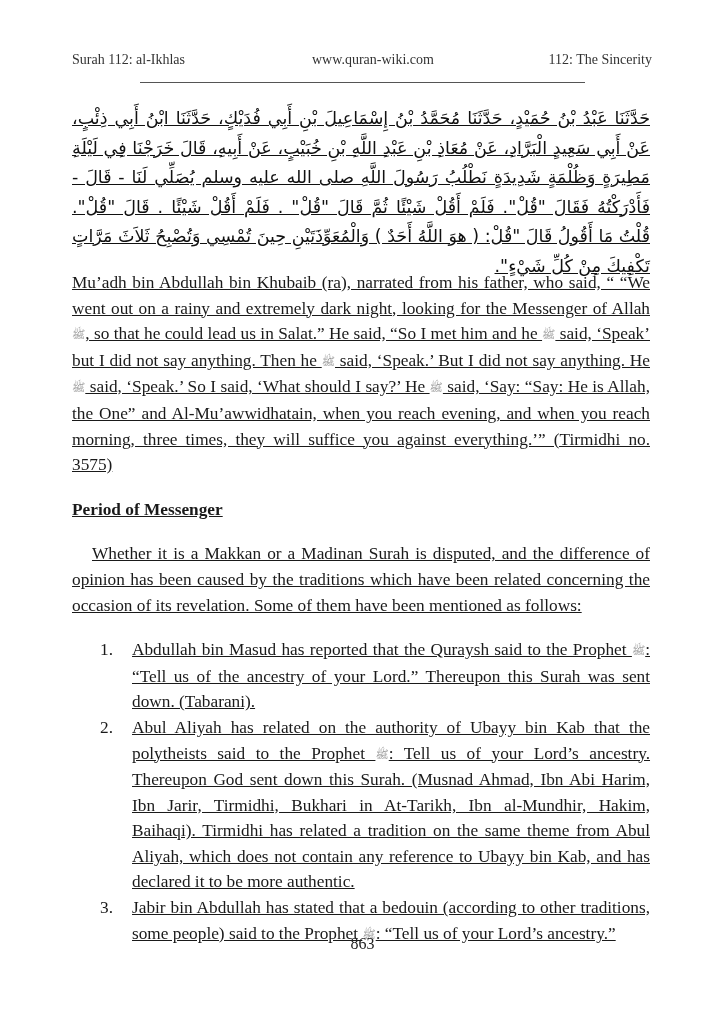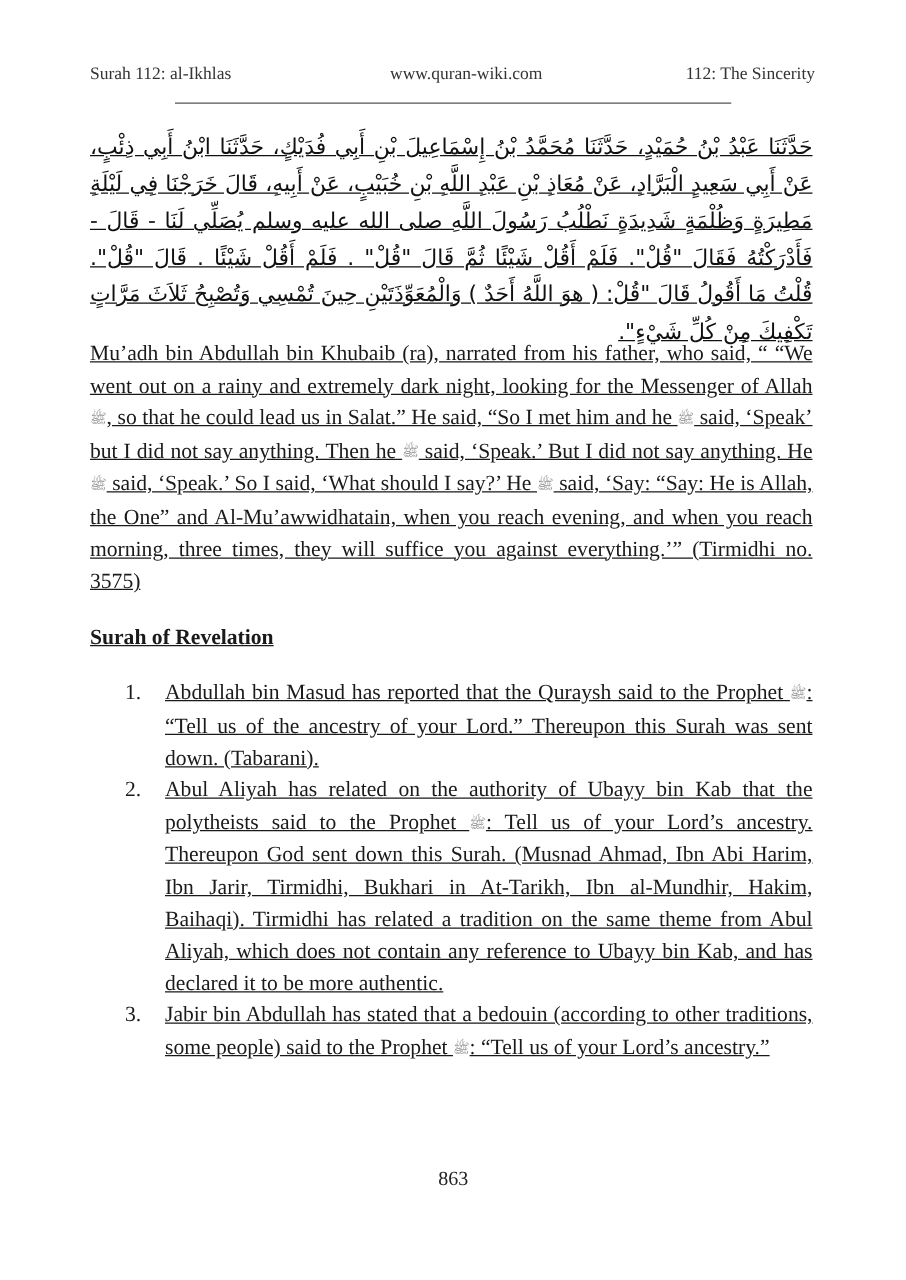--- a/index.html
+++ b/index.html
@@ -33,22 +33,23 @@
 <div class="header-rule"></div>
 
 <div class="arabic">
   <p>حَدَّثَنَا عَبْدُ بْنُ حُمَيْدٍ، حَدَّثَنَا مُحَمَّدُ بْنُ إِسْمَاعِيلَ بْنِ أَبِي فُدَيْكٍ، حَدَّثَنَا ابْنُ أَبِي ذِئْبٍ، عَنْ أَبِي سَعِيدٍ الْبَرَّادِ، عَنْ مُعَاذِ بْنِ عَبْدِ اللَّهِ بْنِ خُبَيْبٍ، عَنْ أَبِيهِ، قَالَ خَرَجْنَا فِي لَيْلَةِ مَطِيرَةٍ وَظُلْمَةٍ شَدِيدَةٍ نَطْلُبُ رَسُولَ اللَّهِ صلى الله عليه وسلم يُصَلِّي لَنَا - قَالَ - فَأَدْرَكْتُهُ فَقَالَ "قُلْ". فَلَمْ أَقُلْ شَيْئًا ثُمَّ قَالَ "قُلْ" . فَلَمْ أَقُلْ شَيْئًا . قَالَ "قُلْ". قُلْتُ مَا أَقُولُ قَالَ "قُلْ: ( هوَ اللَّهُ أَحَدٌ ) وَالْمُعَوِّذَتَيْنِ حِينَ تُمْسِي وَتُصْبِحُ ثَلاَثَ مَرَّاتٍ تَكْفِيكَ مِنْ كُلِّ شَيْءٍ".</p>
 </div>
 
 <div class="body">
   <p><span>Mu’adh bin Abdullah bin Khubaib (ra), narrated from his father, who said, “ “We went out on a rainy and extremely dark night, looking for the Messenger of Allah </span><span class="saw">ﷺ</span><span>, so that he could lead us in Salat.” He said, “So I met him and he </span><span class="saw">ﷺ</span><span> said, ‘Speak’ but I did not say anything. Then he </span><span class="saw">ﷺ</span><span> said, ‘Speak.’ But I did not say anything. He </span><span class="saw">ﷺ</span><span> said, ‘Speak.’ So I said, ‘What should I say?’ He </span><span class="saw">ﷺ</span><span> said, ‘Say: “Say: He is Allah, the One” and Al-Mu’awwidhatain, when you reach evening, and when you reach morning, three times, they will suffice you against everything.’” (Tirmidhi no. 3575)</span></p>
 
 
-  <p class="heading">Surah of Revelation</p>
+  <p class="heading">Period of Messenger</p>
 
+  <p class="indent">Whether it is a Makkan or a Madinan Surah is disputed, and the difference of opinion has been caused by the traditions which have been related concerning the occasion of its revelation. Some of them have been mentioned as follows:</p>
 
   <ol>
     <li><span class="num">1.</span><span>Abdullah bin Masud has reported that the Quraysh said to the Prophet </span><span class="saw">ﷺ</span><span>: “Tell us of the ancestry of your Lord.” Thereupon this Surah was sent down. (Tabarani).</span></li>
     <li><span class="num">2.</span><span>Abul Aliyah has related on the authority of Ubayy bin Kab that the polytheists said to the Prophet </span><span class="saw">ﷺ</span><span>: Tell us of your Lord’s ancestry. Thereupon God sent down this Surah. (Musnad Ahmad, Ibn Abi Harim, Ibn Jarir, Tirmidhi, Bukhari in At-Tarikh, Ibn al-Mundhir, Hakim, Baihaqi). Tirmidhi has related a tradition on the same theme from Abul Aliyah, which does not contain any reference to Ubayy bin Kab, and has declared it to be more authentic.</span></li>
     <li><span class="num">3.</span><span>Jabir bin Abdullah has stated that a bedouin (according to other traditions, some people) said to the Prophet </span><span class="saw">ﷺ</span><span>: “Tell us of your Lord’s ancestry.”</span></li>
   </ol>
 </div>
 
 <div class="page-num">863</div>
 

